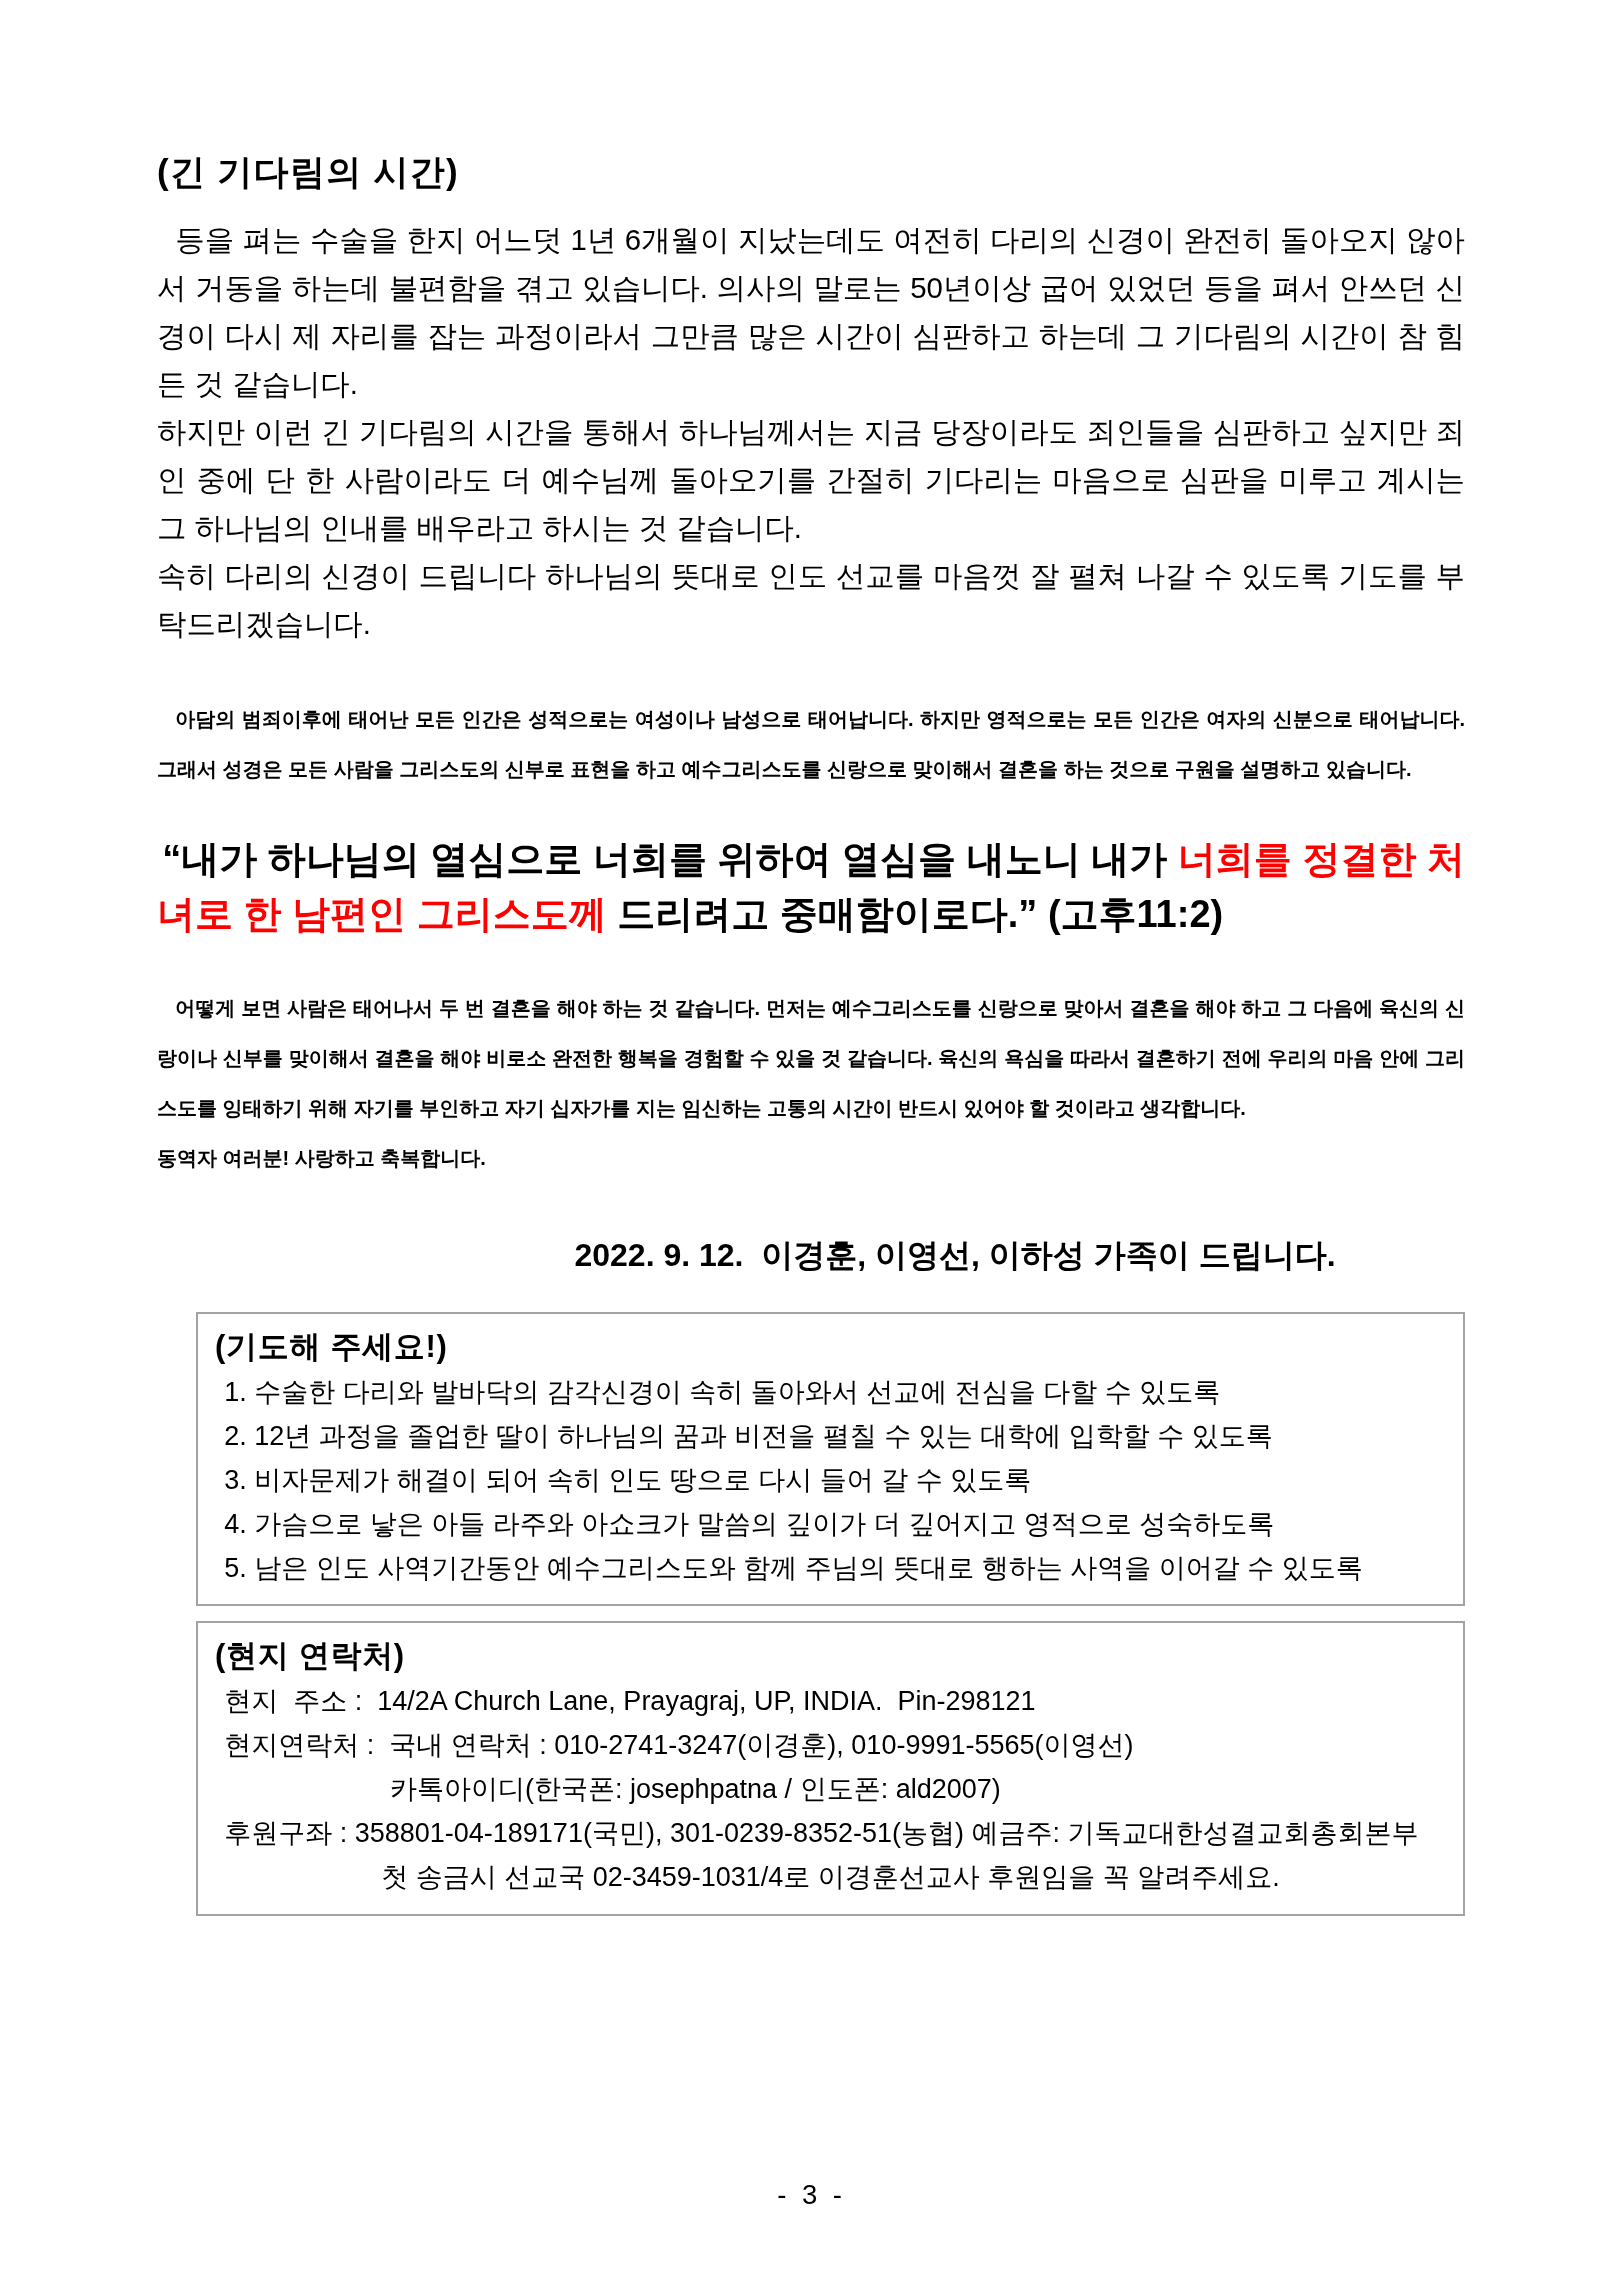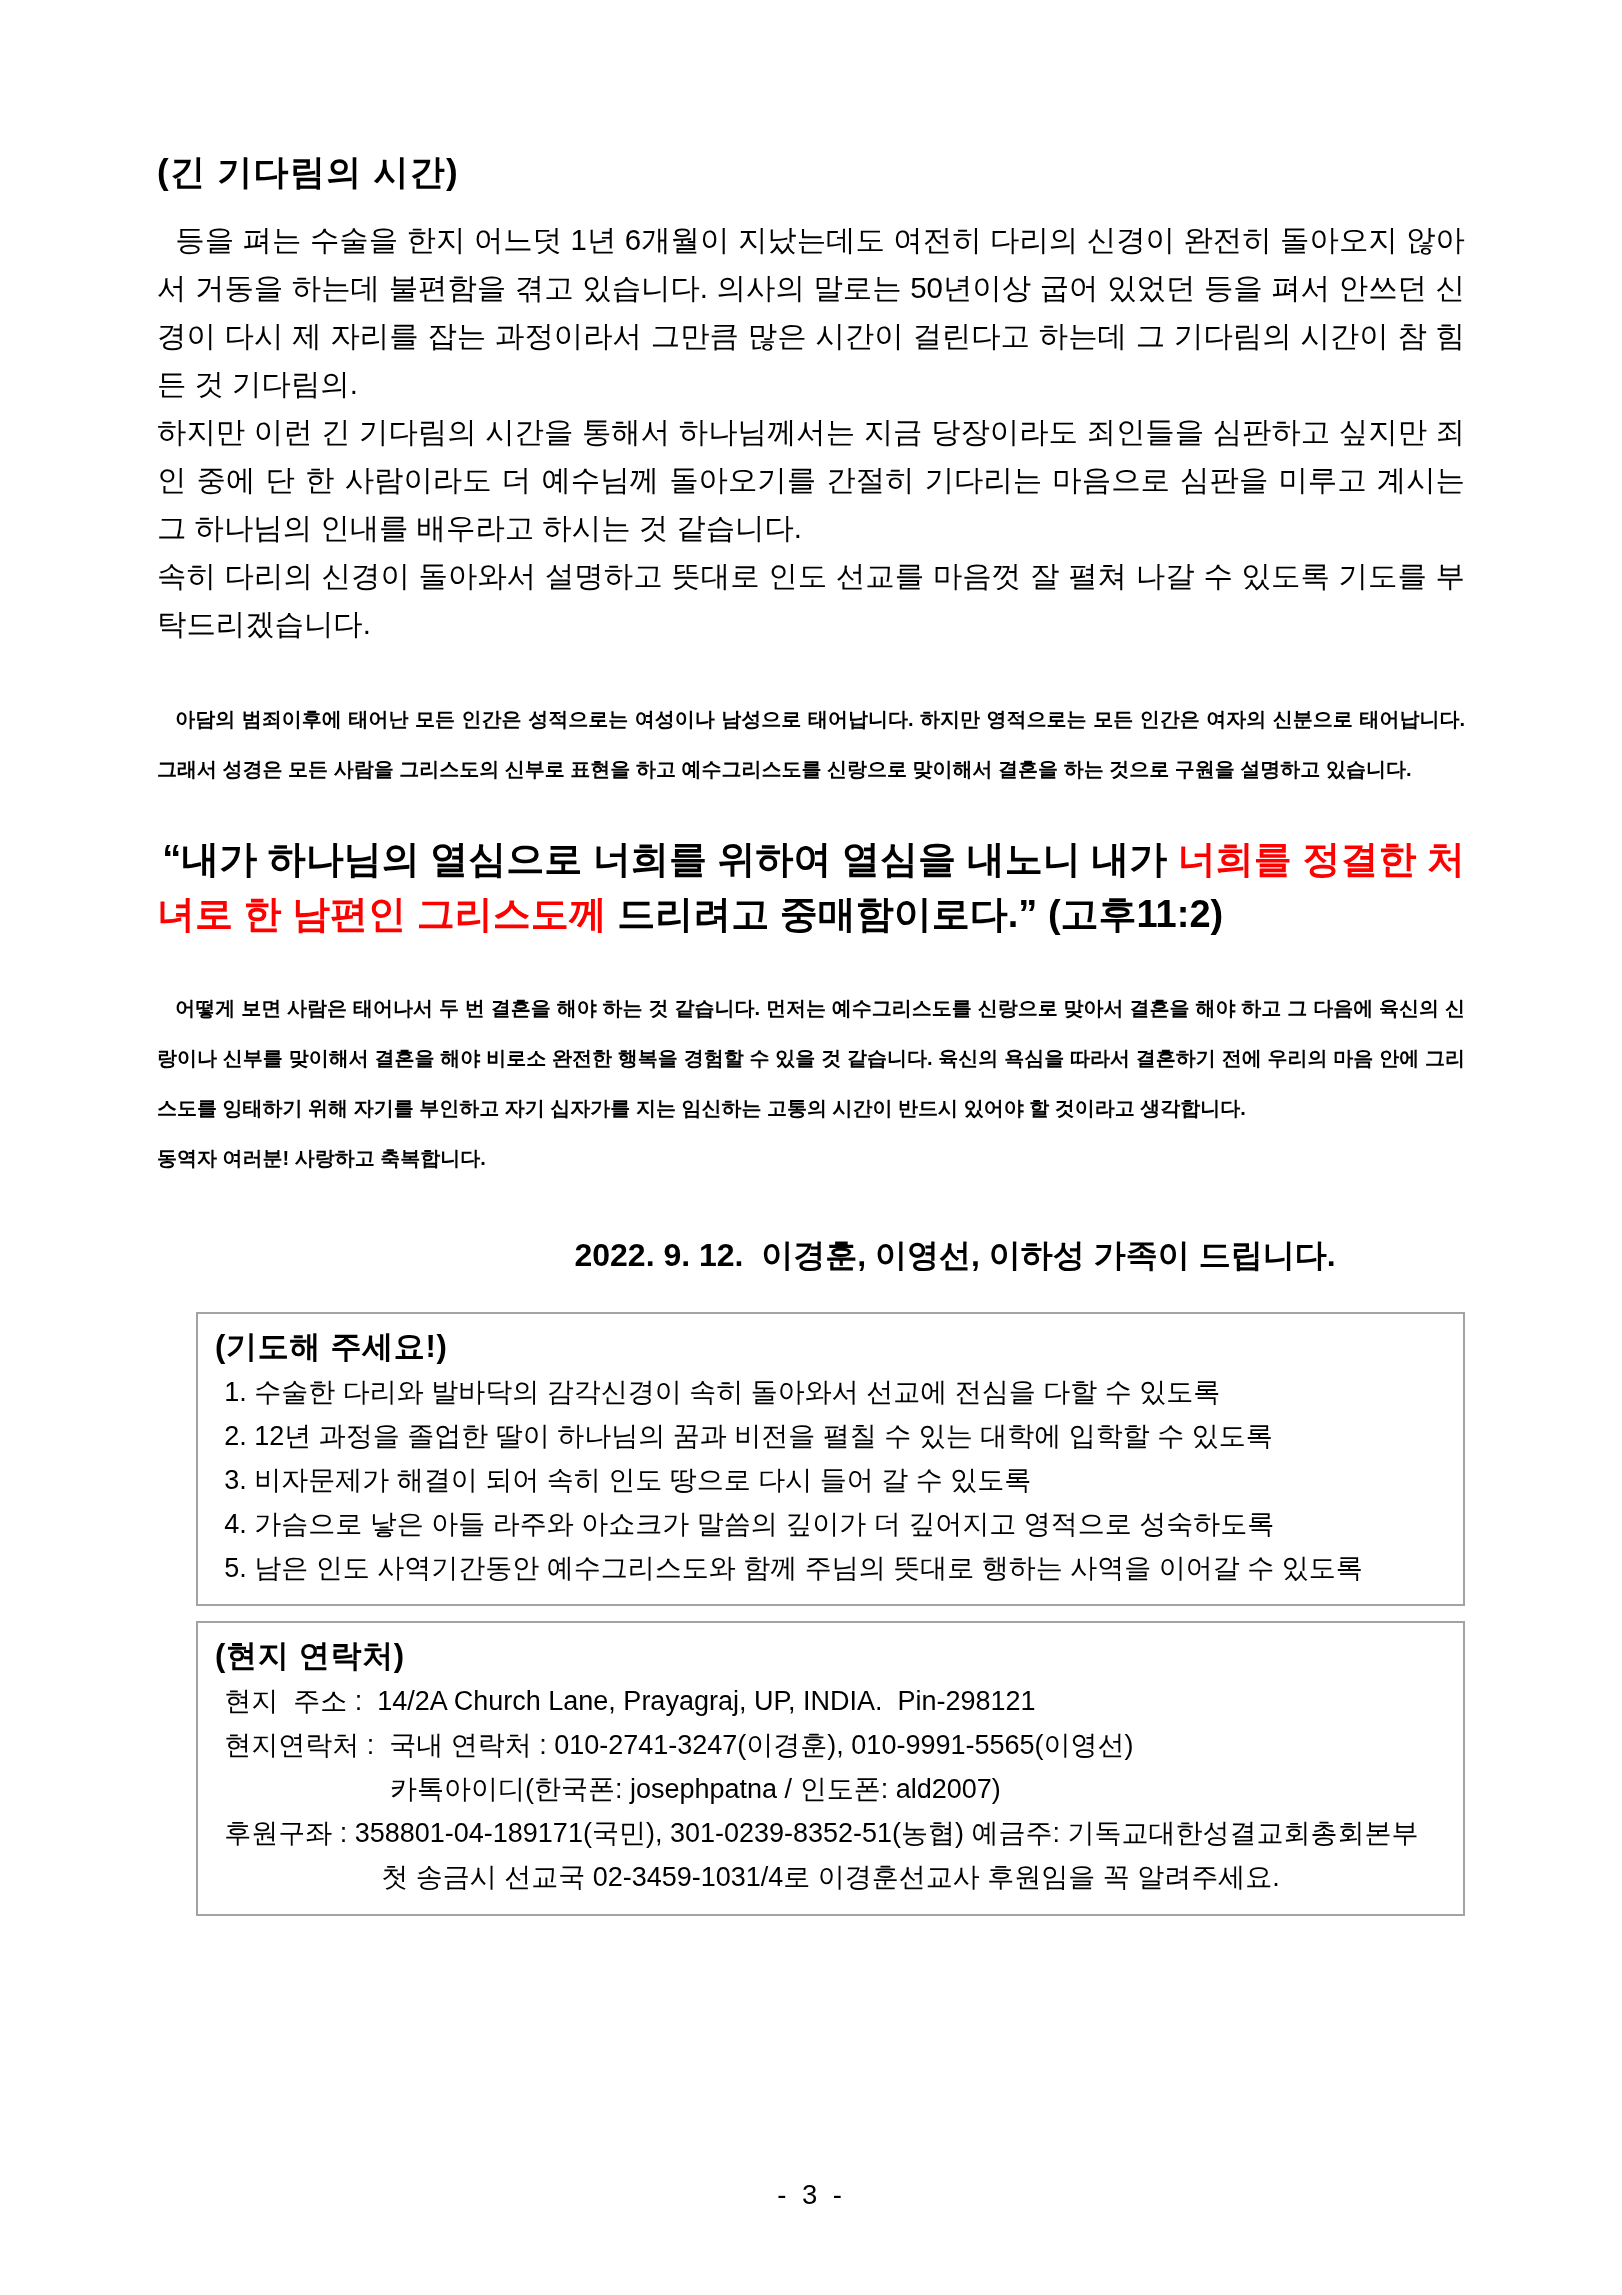--- a/index.html
+++ b/index.html
@@ -71,25 +71,25 @@
   .mt-sec { margin-top:46px; }
   .mt-sec2 { margin-top:41px; }
 </style>
 </head>
 <body>
 
 <div class="page">
 
   <h2 class="stylized-title">(긴 기다림의 시간)</h2>
 
-  <p class="gothic indent mt-p1">등을 펴는 수술을 한지 어느덧 1년 6개월이 지났는데도 여전히 다리의 신경이 완전히 돌아오지 않아서 거동을 하는데 불편함을 겪고 있습니다. 의사의 말로는 50년이상 굽어 있었던 등을 펴서 안쓰던 신경이 다시 제 자리를 잡는 과정이라서 그만큼 많은 시간이 걸린다고 하는데 그 기다림의 시간이 참 힘든 것 기다림의.</p>
+  <p class="gothic indent mt-p1">등을 펴는 수술을 한지 어느덧 1년 6개월이 지났는데도 여전히 다리의 신경이 완전히 돌아오지 않아서 거동을 하는데 불편함을 겪고 있습니다. 의사의 말로는 50년이상 굽어 있었던 등을 펴서 안쓰던 신경이 다시 제 자리를 잡는 과정이라서 그만큼 많은 시간이 심판하고 하는데 그 기다림의 시간이 참 힘든 것 같습니다.</p>
 
   <p class="gothic">하지만 이런 긴 기다림의 시간을 통해서 하나님께서는 지금 당장이라도 죄인들을 심판하고 싶지만 죄인 중에 단 한 사람이라도 더 예수님께 돌아오기를 간절히 기다리는 마음으로 심판을 미루고 계시는 그 하나님의 인내를 배우라고 하시는 것 같습니다.</p>
 
-  <p class="gothic">속히 다리의 신경이 돌아와서 설명하고 뜻대로 인도 선교를 마음껏 잘 펼쳐 나갈 수 있도록 기도를 부탁드리겠습니다.</p>
+  <p class="gothic">속히 다리의 신경이 드립니다 하나님의 뜻대로 인도 선교를 마음껏 잘 펼쳐 나갈 수 있도록 기도를 부탁드리겠습니다.</p>
 
   <p class="rounded indent mt-sec">아담의 범죄이후에 태어난 모든 인간은 성적으로는 여성이나 남성으로 태어납니다. 하지만 영적으로는 모든 인간은 여자의 신분으로 태어납니다. 그래서 성경은 모든 사람을 그리스도의 신부로 표현을 하고 예수그리스도를 신랑으로 맞이해서 결혼을 하는 것으로 구원을 설명하고 있습니다.</p>
 
   <p class="quote"><span>“내가 하나님의 열심으로 너희를 위하여 열심을 내노니 내가 </span><span class="red">너희를 정결한 처녀로 한 남편인 그리스도께</span><span> 드리려고 중매함이로다.” (고후11:2)</span></p>
 
   <p class="rounded indent mt-sec2">어떻게 보면 사람은 태어나서 두 번 결혼을 해야 하는 것 같습니다. 먼저는 예수그리스도를 신랑으로 맞아서 결혼을 해야 하고 그 다음에 육신의 신랑이나 신부를 맞이해서 결혼을 해야 비로소 완전한 행복을 경험할 수 있을 것 같습니다. 육신의 욕심을 따라서 결혼하기 전에 우리의 마음 안에 그리스도를 잉태하기 위해 자기를 부인하고 자기 십자가를 지는 임신하는 고통의 시간이 반드시 있어야 할 것이라고 생각합니다.</p>
 
 
   <p class="rounded">동역자 여러분! 사랑하고 축복합니다.</p>
 

